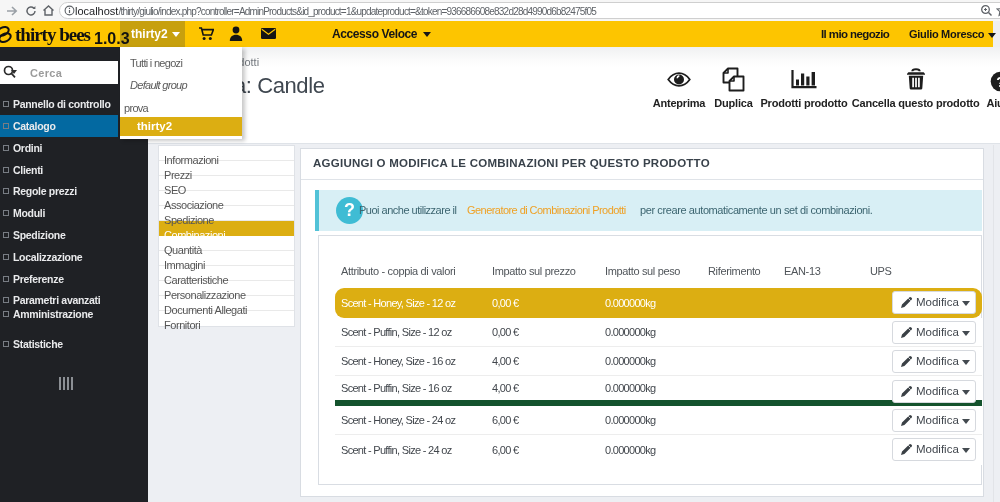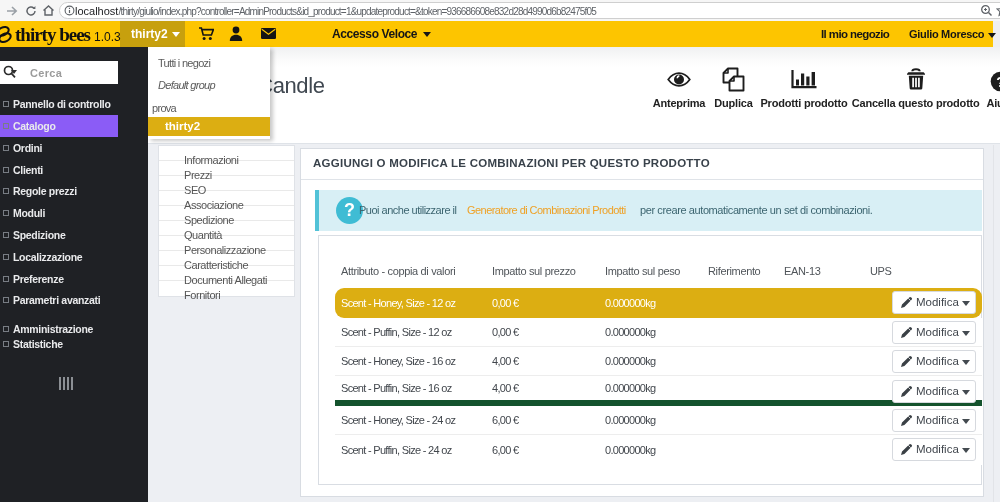--- a/index.html
+++ b/index.html
@@ -26,21 +26,21 @@
   .micon { position:absolute; left:3px; top:8px; width:6px; height:6px; border:1px solid #787d84; }
 
   
   #pgheader { left:148px; top:47px; width:852px; height:97px; background:linear-gradient(180deg,#f0f1f2 0,#fcfcfc 14px,#fff 20px); border-bottom:1px solid #dfe3e8; }
   #crumb { left:168px; top:56px; font-size:11px; color:#72777d; }
   #title { left:167px; top:73px; font-size:22px; color:#3f4750; white-space:nowrap; letter-spacing:-0.4px; }
   .tblabel { top:97px; font-size:11px; font-weight:bold; color:#222; white-space:nowrap; text-align:center; letter-spacing:-0.2px; }
 
   
   #tabcol { left:158px; top:145px; width:137px; background:#fff; border:1px solid #dfe2e7; }
-  .tab { height:15px; line-height:29.5px; padding-left:25px; font-size:11px; letter-spacing:-0.45px; color:#555; border-bottom:1px solid #e9e9e9; background:#fff; }
+  .tab { height:15px; line-height:29.5px; padding-left:5px; font-size:11px; letter-spacing:-0.45px; color:#555; border-bottom:1px solid #e9e9e9; background:#fff; }
   .tab.on { background:#dcae12; color:#fff; border-bottom:1px solid #dcae12; }
 
   #panel { left:300px; top:148px; width:684px; height:349px; background:#fff; border:1px solid #d8dce2; }
   #ptitle { left:313px; top:157px; font-size:11.5px; font-weight:bold; color:#39424b; letter-spacing:0.25px; }
   #phdrline { left:301px; top:179px; width:682px; height:1px; background:#dfe3e8; }
 
   #infobox { left:315px; top:190px; width:667px; height:41px; background:#d8eff5; border-left:4px solid #52c2d7; }
   #qcircle { left:336px; top:197px; width:27px; height:27px; border-radius:50%; background:#3fbcd4; color:#fff; font-weight:bold; font-size:18px; text-align:center; line-height:27px; }
   .ibt { top:204px; font-size:11px; color:#3c6570; white-space:nowrap; }
   .ibl { color:#efa125; }
@@ -50,21 +50,21 @@
   .row { left:335px; width:647px; height:29.4px; background:#fff; }
   .row .c { position:absolute; top:50%; transform:translateY(-50%); font-size:11px; letter-spacing:-0.7px; color:#42474d; white-space:nowrap; }
   .c1 { left:6px; } .c2 { left:157px; } .c3 { left:270px; }
   .rowy { background:#dcae12;border-radius:9px; }
   .rowy .c { color:#fff; }
   .btn { position:absolute; left:557px; top:3.2px; width:84px; height:23px; background:#fff; border:1px solid #d6d9de; border-radius:3px; }
   .btn .txt { position:absolute; left:23px; top:4px; font-size:11.5px; color:#40464d; }
   .caret { position:absolute; width:0; height:0; border-left:4.5px solid transparent; border-right:4.5px solid transparent; border-top:5px solid #434a50; }
 
   
-  #dropdown { left:120px; top:47px; width:122px; height:91.5px; background:#fff; box-shadow:3px 2px 4px rgba(0,0,0,.22);margin-left:28px; }
+  #dropdown { left:120px; top:47px; width:122px; height:91.5px; background:#fff; box-shadow:3px 2px 4px rgba(0,0,0,.22); }
   .ditem { font-size:11px; letter-spacing:-0.7px; color:#5b5b5b; white-space:nowrap; }
 </style>
 </head>
 <body>
 
 <div class="abs" id="chrome"></div>
 <div class="abs" id="urlpill"></div>
 <div class="abs urltext" style="left:75px;letter-spacing:-0.8px;font-size:10px;"><span style="color:#202124;font-size:11px;letter-spacing:0;">localhost</span>/thirty/giulio/index.php?controller=AdminProducts&amp;id_product=1&amp;updateproduct=&amp;token=936686608e832d28d4990d6b82475f05</div>
 
 <svg class="abs" style="left:6px;top:5px;" width="12" height="12" viewBox="0 0 12 12">
@@ -95,21 +95,21 @@
 <div class="abs" style="left:993px;top:145px;width:1px;height:357px;background:#e2e4e8;"></div>
 <div class="abs" id="t2btn"></div>
 <div class="abs navtxt" style="left:131px;top:27px;color:#fff;">thirty2</div>
 <div class="abs caret" style="left:172px;top:32px;border-top-color:#fff;"></div>
 
 <svg class="abs" style="left:-6px;top:26px;" width="20" height="17" viewBox="0 0 20 17">
     <ellipse cx="9" cy="5.4" rx="6" ry="3.9" fill="none" stroke="#111" stroke-width="2" transform="rotate(-26 9 5.4)"></ellipse>
     <ellipse cx="11" cy="11.6" rx="6" ry="3.9" fill="none" stroke="#111" stroke-width="2" transform="rotate(-26 11 11.6)"></ellipse>
   </svg>
 <div class="abs" style="left:15px;top:24px;font-family:'Liberation Serif',serif;font-weight:bold;font-size:19px;color:#111;letter-spacing:-1px;">thirty&nbsp;bees</div>
-<div class="abs" style="left:94px;top:30px;font-size:12px;font-weight:normal;color:#111;">1.0.3</div>
+<div class="abs" style="left:94px;top:30px;font-size:16px;font-weight:bold;color:#111;">1.0.3</div>
 
 <svg class="abs" style="left:199px;top:27px;" width="15" height="14" viewBox="0 0 15 14">
     <path d="M0 1h2.4l1.8 7h8.2l2-5.4H3.4" stroke="#141414" stroke-width="1.6" fill="none"></path>
     <circle cx="5.1" cy="11.6" r="1.5" fill="#141414"></circle>
     <circle cx="11.3" cy="11.6" r="1.5" fill="#141414"></circle>
   </svg>
 <svg class="abs" style="left:229px;top:26px;" width="14" height="15" viewBox="0 0 14 15">
     <circle cx="7" cy="4" r="3.4" fill="#141414"></circle>
     <path d="M0.8 15c0-4 2.6-6.2 6.2-6.2s6.2 2.2 6.2 6.2z" fill="#141414"></path>
   </svg>
@@ -131,21 +131,21 @@
     <path d="M8.6 8.6l3.4 3.8" stroke="#2b2b2b" stroke-width="1.7"></path>
   </svg>
 <div class="abs caret" style="left:11px;top:69.5px;border-top-color:#2f2f2f;border-left-width:3.5px;border-right-width:3.5px;border-top-width:4px;"></div>
 <div class="abs" style="left:30px;top:67px;font-size:11px;font-weight:bold;color:#9b9b9b;letter-spacing:.3px;">Cerca</div>
 
 <div id="menu">
     <div class="abs mitem" style="top:93.2px;">
       <span class="micon"></span>
       <span class="lbl">Pannello di controllo</span>
     </div>
-    <div class="abs mitem" style="top:115px;background:#8b5cf6;">
+    <div class="abs mitem" style="top:115px;background:#0369a1;">
       <span class="micon"></span>
       <span class="lbl">Catalogo</span>
     </div>
     <div class="abs mitem" style="top:136.8px;">
       <span class="micon"></span>
       <span class="lbl">Ordini</span>
     </div>
     <div class="abs mitem" style="top:158.60000000000002px;">
       <span class="micon"></span>
       <span class="lbl">Clienti</span>
@@ -167,21 +167,21 @@
       <span class="lbl">Localizzazione</span>
     </div>
     <div class="abs mitem" style="top:267.6px;">
       <span class="micon"></span>
       <span class="lbl">Preferenze</span>
     </div>
     <div class="abs mitem" style="top:289.40000000000003px;">
       <span class="micon"></span>
       <span class="lbl">Parametri avanzati</span>
     </div>
-    <div class="abs mitem" style="top:318px;">
+    <div class="abs mitem" style="top:303px;">
       <span class="micon"></span>
       <span class="lbl">Amministrazione</span>
     </div>
     <div class="abs mitem" style="top:333px;">
       <span class="micon"></span>
       <span class="lbl">Statistiche</span>
     </div>
   </div>
 
 <div class="abs" style="left:59px;top:377px;width:16px;height:13px;">
@@ -230,23 +230,25 @@
       </svg></div>
     <div class="abs tblabel" style="left:910px;width:180px;z-index:5;">Aiuto</div>
   </div>
 
 <div class="abs" id="tabcol">
   <div class="tab">Informazioni</div>
   <div class="tab">Prezzi</div>
   <div class="tab">SEO</div>
   <div class="tab">Associazione</div>
   <div class="tab">Spedizione</div>
+  <div class="tab on">Combinazioni</div>
   <div class="tab">Quantità</div>
+  <div class="tab">Immagini</div>
+  <div class="tab">Caratteristiche</div>
   <div class="tab">Personalizzazione</div>
-  <div class="tab">Caratteristiche</div>
   <div class="tab">Documenti Allegati</div>
   <div class="tab" style="border-bottom:none;">Fornitori</div>
 </div>
 
 <div class="abs" id="panel"></div>
 <div class="abs" id="ptitle">AGGIUNGI O MODIFICA LE COMBINAZIONI PER QUESTO PRODOTTO</div>
 <div class="abs" id="phdrline"></div>
 
 <div class="abs" id="infobox"></div>
 <div class="abs" id="qcircle">?</div>

